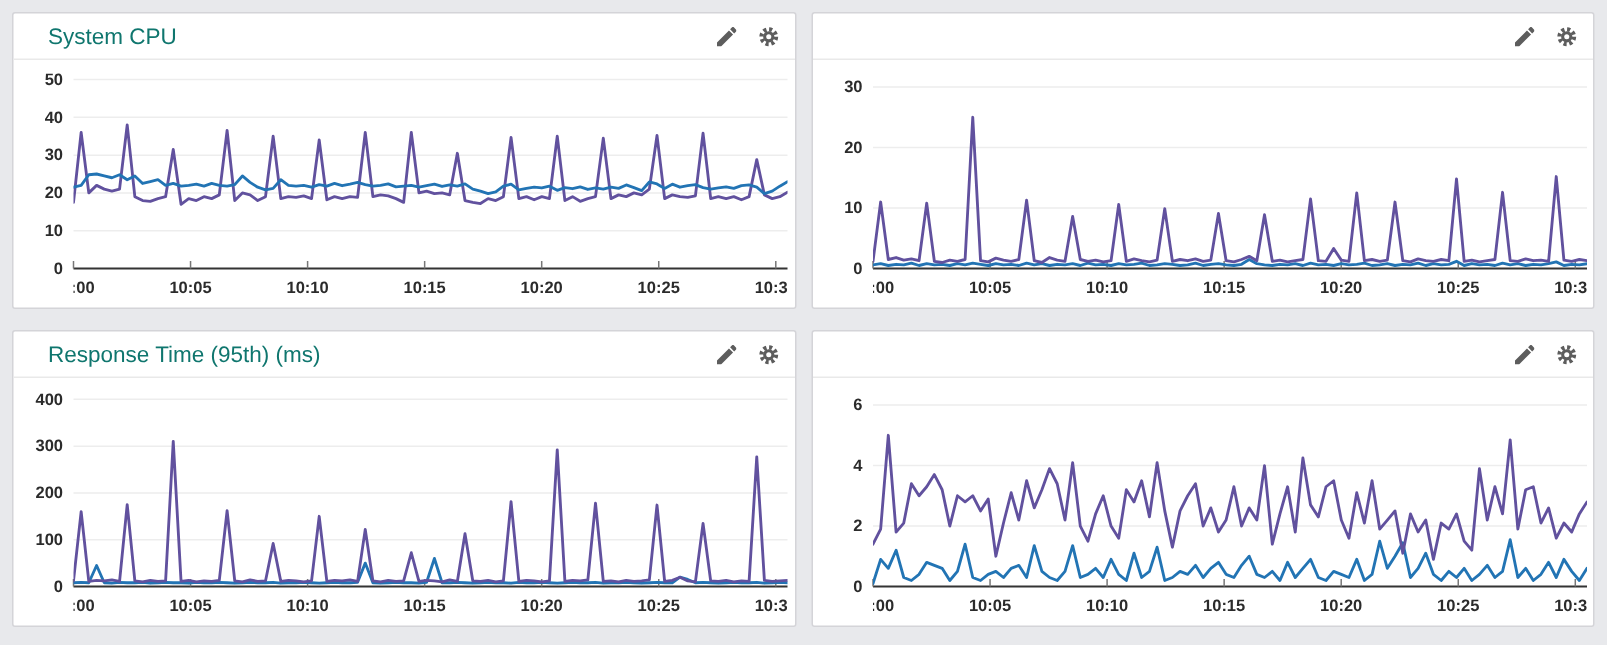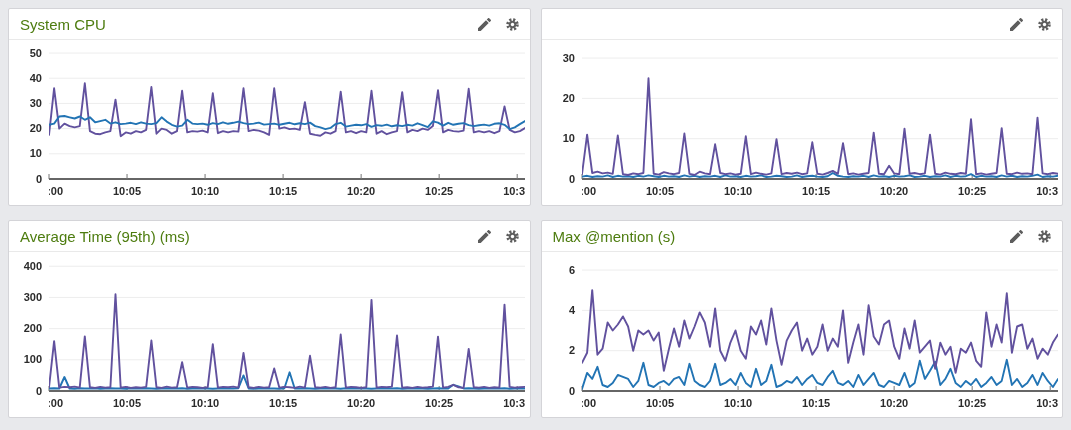--- a/index.html
+++ b/index.html
@@ -28,24 +28,24 @@
   }
   .panel-header{
     height:30px;
     flex:0 0 30px;
     display:flex;
     align-items:center;
     padding:0 10px 0 11px;
     border-bottom:1px solid #e9e9e9;
   }
   .panel-title{
-    margin:0;
+    margin:12px;
     font-size:15px;
     font-weight:400;
-    color:#4d7c0f;
+    color:#0f766e;
     white-space:nowrap;
     overflow:hidden;
   }
   .panel-icons{
     margin-left:auto;
     display:flex;
     align-items:center;
   }
   .panel-icons .ico{
     color:#5d5d5d;
@@ -178,21 +178,21 @@
           <g clip-path="url(#clip1)">
             <polyline points="40.0,136.6 45.1,135.8 50.2,137.0 55.4,136.2 60.5,136.6 65.6,135.4 70.7,137.0 75.8,135.8 80.9,136.6 86.1,136.2 91.2,137.0 96.3,135.8 101.4,136.6 106.5,135.4 111.7,136.2 116.8,137.0 121.9,135.8 127.0,136.6 132.1,136.2 137.2,137.0 142.4,135.4 147.5,136.6 152.6,135.8 157.7,137.0 162.8,136.2 168.0,136.6 173.1,135.8 178.2,137.0 183.3,135.4 188.4,136.6 193.5,136.2 198.7,137.0 203.8,135.8 208.9,136.6 214.0,136.2 219.1,135.4 224.3,137.0 229.4,136.6 234.5,135.8 239.6,136.2 244.7,137.0 249.8,136.6 255.0,135.4 260.1,137.0 265.2,136.2 270.3,135.8 275.4,136.6 280.6,137.0 285.7,136.2 290.8,133.0 295.9,135.8 301.0,136.6 306.2,137.0 311.3,136.2 316.4,136.6 321.5,135.8 326.6,137.0 331.7,135.4 336.9,136.6 342.0,136.2 347.1,137.0 352.2,135.8 357.3,136.6 362.5,136.2 367.6,135.4 372.7,137.0 377.8,136.6 382.9,135.8 388.0,137.0 393.2,136.2 398.3,136.6 403.4,135.4 408.5,137.0 413.6,135.8 418.8,136.6 423.9,136.2 429.0,134.2 434.1,137.0 439.2,135.8 444.3,136.6 449.5,136.2 454.6,137.0 459.7,135.4 464.8,136.6 469.9,135.8 475.1,137.0 480.2,136.2 485.3,136.6 490.4,135.8 495.5,134.6 500.6,137.0 505.8,136.2 510.9,136.6 516.0,135.8" fill="none" stroke="#2274b4" stroke-width="1.9" stroke-linejoin="round" stroke-linecap="round"></polyline>
             <polyline points="40.0,134.2 45.1,94.7 50.2,133.0 55.4,131.7 60.5,133.4 65.6,132.6 70.7,133.8 75.8,95.5 80.9,134.2 86.1,135.0 91.2,133.4 96.3,134.2 101.4,133.0 106.5,38.2 111.7,133.8 116.8,134.6 121.9,132.1 127.0,133.4 132.1,134.2 137.2,133.0 142.4,93.5 147.5,133.8 152.6,135.0 157.7,131.7 162.8,133.4 168.0,134.2 173.1,104.3 178.2,133.0 183.3,134.2 188.4,133.4 193.5,134.6 198.7,133.8 203.8,96.3 208.9,134.2 214.0,132.6 219.1,133.8 224.3,134.6 229.4,133.4 234.5,99.1 239.6,134.2 244.7,133.0 249.8,133.8 255.0,132.6 260.1,134.2 265.2,133.4 270.3,102.3 275.4,133.8 280.6,134.6 285.7,133.0 290.8,130.9 295.9,133.8 301.0,103.1 306.2,134.2 311.3,133.4 316.4,134.6 321.5,133.8 326.6,133.0 331.7,92.6 336.9,133.8 342.0,134.2 347.1,125.7 352.2,133.4 357.3,134.2 362.5,88.6 367.6,133.8 372.7,133.0 377.8,134.2 382.9,133.4 388.0,94.7 393.2,133.8 398.3,134.6 403.4,132.6 408.5,133.8 413.6,134.2 418.8,133.0 423.9,133.8 429.0,79.3 434.1,134.2 439.2,133.4 444.3,134.6 449.5,133.8 454.6,133.0 459.7,88.2 464.8,133.8 469.9,134.2 475.1,132.6 480.2,133.8 485.3,133.4 490.4,134.2 495.5,77.7 500.6,133.4 505.8,134.2 510.9,133.0 516.0,133.8" fill="none" stroke="#61519e" stroke-width="1.9" stroke-linejoin="round" stroke-linecap="round"></polyline>
           </g>
         </svg>
       </div>
   </section>
 
   <section class="panel">
     <div class="panel-header">
-      <h2 class="panel-title">Average Time (95th) (ms)</h2>
+      <h2 class="panel-title">Response Time (95th) (ms)</h2>
       <div class="panel-icons">
         <span class="ico">
           <svg width="13" height="13" viewBox="0 0 16 16">
               <path fill="currentColor" d="M0 12.67V16h3.33L13.16 6.17l-3.33-3.33L0 12.67zM15.71 3.62c.39-.39.39-1.02 0-1.41L13.79.29c-.39-.39-1.02-.39-1.41 0l-1.63 1.63 3.33 3.33 1.63-1.63z"></path>
             </svg>
         </span>
         <span class="ico">
           <svg width="15" height="15" viewBox="0 0 16 16">
               <circle cx="8" cy="8" r="5.2" fill="none" stroke="currentColor" stroke-width="3" stroke-dasharray="2.2 1.9"></circle>
               <circle cx="8" cy="8" r="4" fill="currentColor"></circle>
@@ -237,21 +237,20 @@
           <g clip-path="url(#clip2)">
             <polyline points="40.0,136.5 45.1,136.2 50.2,136.5 55.4,125.0 60.5,136.5 65.6,136.8 70.7,136.2 75.8,136.5 80.9,136.5 86.1,136.2 91.2,136.8 96.3,136.5 101.4,136.2 106.5,136.5 111.7,136.5 116.8,136.8 121.9,136.2 127.0,136.5 132.1,136.5 137.2,136.2 142.4,136.5 147.5,136.8 152.6,136.5 157.7,136.2 162.8,136.5 168.0,136.5 173.1,136.2 178.2,136.8 183.3,136.5 188.4,136.5 193.5,136.2 198.7,136.5 203.8,136.8 208.9,136.5 214.0,136.2 219.1,136.5 224.3,136.5 229.4,136.2 234.5,123.4 239.6,136.5 244.7,136.8 249.8,136.5 255.0,136.2 260.1,136.5 265.2,136.5 270.3,136.8 275.4,136.2 280.6,120.3 285.7,136.5 290.8,136.5 295.9,136.2 301.0,136.5 306.2,136.8 311.3,136.5 316.4,136.2 321.5,136.5 326.6,136.5 331.7,136.8 336.9,136.2 342.0,136.5 347.1,136.5 352.2,136.2 357.3,136.5 362.5,136.8 367.6,136.5 372.7,136.2 377.8,136.5 382.9,136.5 388.0,136.2 393.2,136.8 398.3,136.5 403.4,136.5 408.5,136.2 413.6,136.5 418.8,136.8 423.9,136.5 429.0,136.2 434.1,136.5 439.2,136.5 444.3,132.8 449.5,134.3 454.6,136.5 459.7,136.2 464.8,136.5 469.9,136.8 475.1,136.5 480.2,136.2 485.3,136.5 490.4,136.5 495.5,136.2 500.6,136.8 505.8,136.5 510.9,136.2 516.0,136.5" fill="none" stroke="#2274b4" stroke-width="1.9" stroke-linejoin="round" stroke-linecap="round"></polyline>
             <polyline points="40.0,135.3 45.1,89.1 50.2,135.6 55.4,134.9 60.5,135.3 65.6,134.6 70.7,135.6 75.8,84.4 80.9,135.3 86.1,135.9 91.2,134.9 96.3,135.6 101.4,135.3 106.5,42.3 111.7,135.6 116.8,134.9 121.9,135.9 127.0,135.3 132.1,135.6 137.2,134.9 142.4,88.5 147.5,135.3 152.6,135.9 157.7,134.6 162.8,135.6 168.0,135.3 173.1,110.3 178.2,135.6 183.3,134.9 188.4,135.3 193.5,135.9 198.7,135.3 203.8,92.2 208.9,135.6 214.0,134.9 219.1,135.3 224.3,134.6 229.4,135.6 234.5,100.9 239.6,135.3 244.7,135.9 249.8,134.9 255.0,135.6 260.1,135.3 265.2,116.5 270.3,135.6 275.4,134.9 280.6,135.3 285.7,135.9 290.8,134.6 295.9,135.6 301.0,103.8 306.2,135.3 311.3,135.6 316.4,134.9 321.5,135.9 326.6,135.3 331.7,82.5 336.9,135.6 342.0,134.9 347.1,135.3 352.2,135.9 357.3,135.3 362.5,47.9 367.6,135.6 372.7,134.9 377.8,135.3 382.9,134.6 388.0,83.5 393.2,135.6 398.3,135.3 403.4,135.9 408.5,134.9 413.6,135.6 418.8,135.3 423.9,134.6 429.0,84.7 434.1,135.6 439.2,134.9 444.3,132.8 449.5,135.3 454.6,135.9 459.7,96.9 464.8,135.3 469.9,135.6 475.1,134.9 480.2,135.9 485.3,135.3 490.4,135.6 495.5,52.6 500.6,134.9 505.8,135.6 510.9,135.3 516.0,134.9" fill="none" stroke="#61519e" stroke-width="1.9" stroke-linejoin="round" stroke-linecap="round"></polyline>
           </g>
         </svg>
       </div>
   </section>
 
   <section class="panel">
     <div class="panel-header">
-      <h2 class="panel-title">Max @mention (s)</h2>
       <div class="panel-icons">
         <span class="ico">
           <svg width="13" height="13" viewBox="0 0 16 16">
               <path fill="currentColor" d="M0 12.67V16h3.33L13.16 6.17l-3.33-3.33L0 12.67zM15.71 3.62c.39-.39.39-1.02 0-1.41L13.79.29c-.39-.39-1.02-.39-1.41 0l-1.63 1.63 3.33 3.33 1.63-1.63z"></path>
             </svg>
         </span>
         <span class="ico">
           <svg width="15" height="15" viewBox="0 0 16 16">
               <circle cx="8" cy="8" r="5.2" fill="none" stroke="currentColor" stroke-width="3" stroke-dasharray="2.2 1.9"></circle>
               <circle cx="8" cy="8" r="4" fill="currentColor"></circle>

